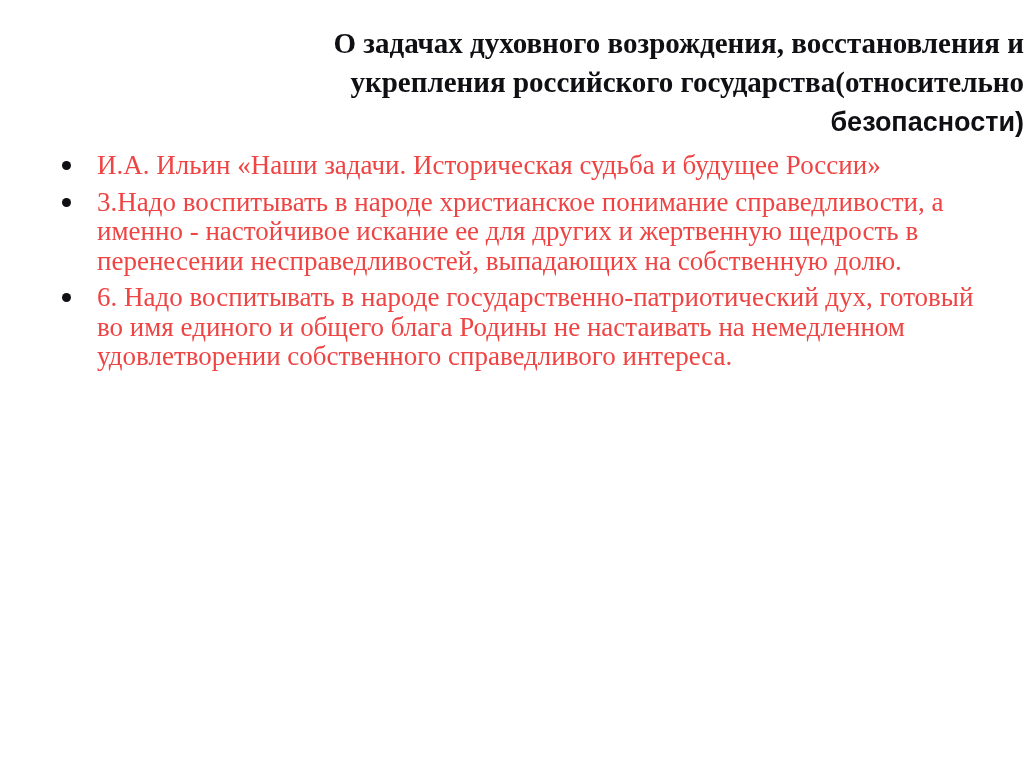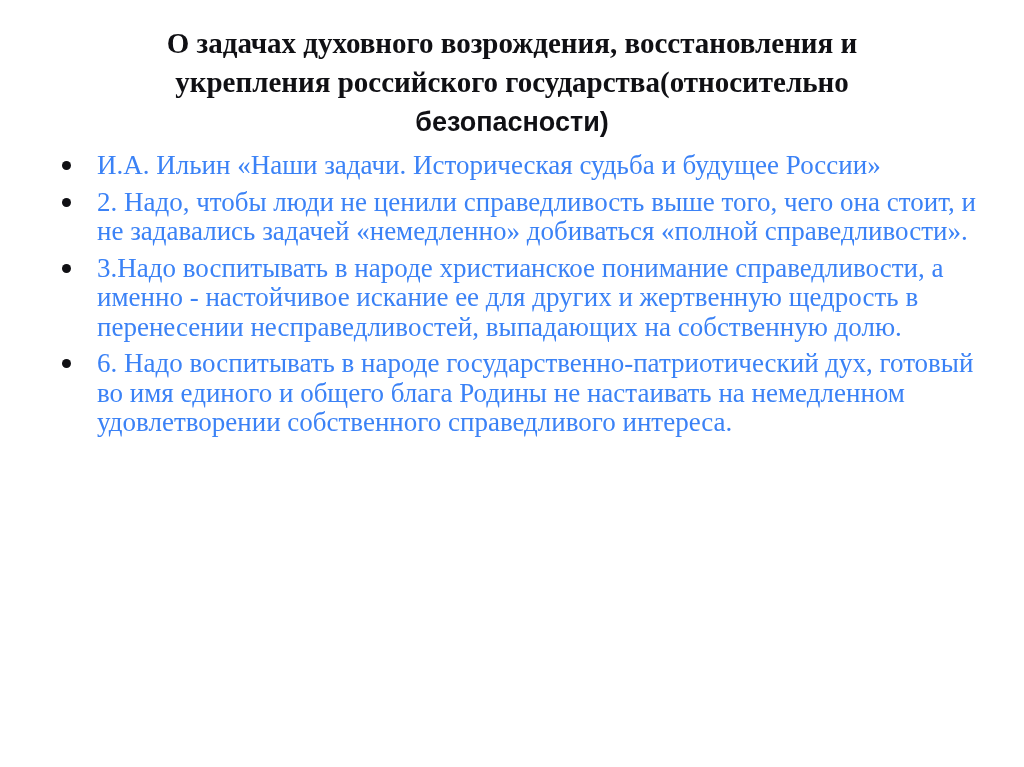--- a/index.html
+++ b/index.html
@@ -13,42 +13,42 @@
   .slide {
     position: relative;
     width: 1024px;
     height: 767px;
     background: #ffffff;
     box-sizing: border-box;
   }
   .slide-title {
     margin: 0;
     padding-top: 24px;
-    text-align: center;
+    text-align: right;
     color: #101014;
     font-weight: bold;
   }
   .title-line {
     font-family: "Liberation Serif", "DejaVu Serif", serif;
     font-size: 29px;
     line-height: 38px;
     white-space: nowrap;
   }
   .title-serif {
     font-family: "Liberation Serif", "DejaVu Serif", serif;
   }
   .title-sans {
     font-family: "Liberation Sans", "DejaVu Sans", sans-serif;
     font-size: 27px;
   }
   .bullet-list {
     margin: 10px 30px 0 60px;
     padding: 0;
     list-style: none;
-    color: #3b82f6;
+    color: #ef4444;
     font-family: "Liberation Serif", "DejaVu Serif", serif;
     font-size: 27px;
     line-height: 29.5px;
   }
   .bullet-item {
     position: relative;
     padding-left: 37px;
     margin-bottom: 7px;
   }
   .bullet-dot {
@@ -81,24 +81,20 @@
     </div>
   </h1>
 
   <ul class="bullet-list">
     <li class="bullet-item">
       <span class="bullet-dot"></span>
       <span class="bullet-text">И.А. Ильин «Наши задачи. Историческая судьба и будущее России»</span>
     </li>
     <li class="bullet-item">
       <span class="bullet-dot"></span>
-      <span class="bullet-text">2. Надо, чтобы люди не ценили справедливость выше того, чего она стоит, и не задавались задачей «немедленно» добиваться «полной справедливости».</span>
-    </li>
-    <li class="bullet-item">
-      <span class="bullet-dot"></span>
       <span class="bullet-text">3.Надо воспитывать в народе христианское понимание справедливости, а именно - настойчивое искание ее для других и жертвенную щедрость в перенесении несправедливостей, выпадающих на собственную долю.</span>
     </li>
     <li class="bullet-item">
       <span class="bullet-dot"></span>
       <span class="bullet-text">6. Надо воспитывать в народе государственно-патриотический дух, готовый во имя единого и общего блага Родины не настаивать на немедленном удовлетворении собственного справедливого интереса.</span>
     </li>
   </ul>
 
 </div>
 

